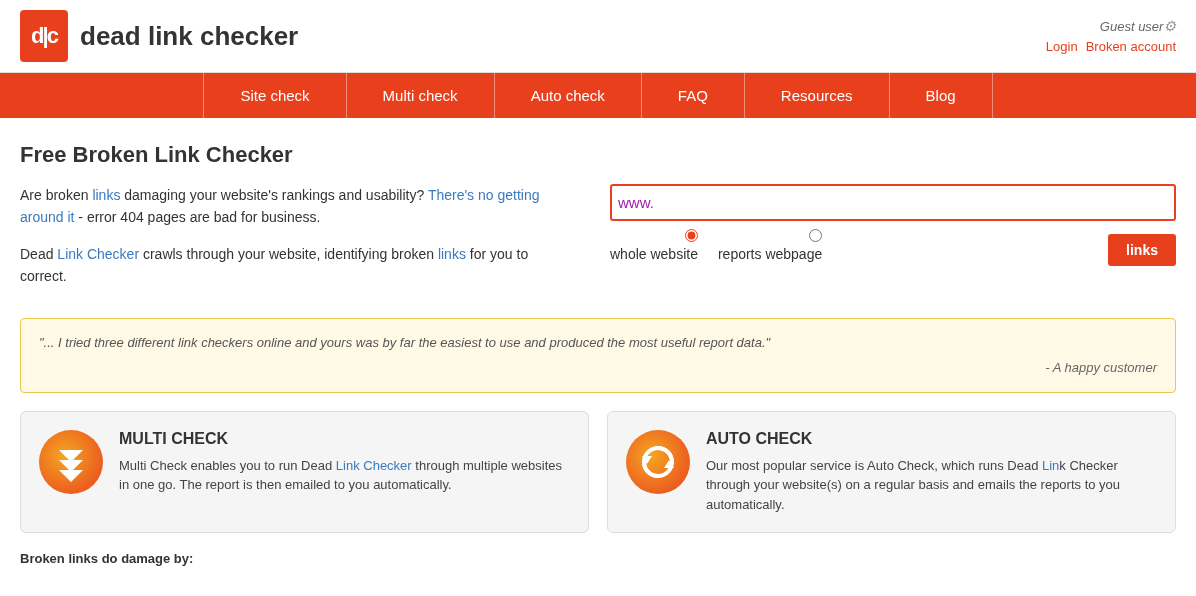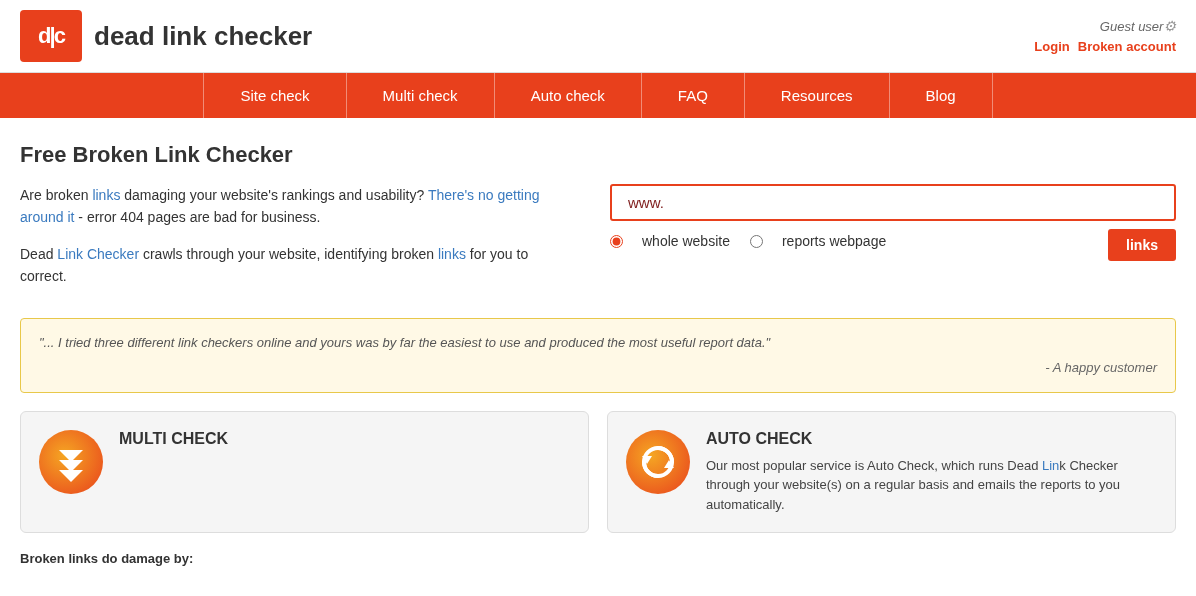--- a/index.html
+++ b/index.html
@@ -16,21 +16,21 @@
     .header-left {
       display: flex;
       align-items: center;
       gap: 12px;
     }
     .logo-icon {
       background: #e8401c;
       color: white;
       font-size: 22px;
       font-weight: bold;
-      width: 62px;
+      width: 48px;
       height: 52px;
       display: flex;
       align-items: center;
       justify-content: center;
       border-radius: 4px;
       letter-spacing: -2px;
     }
     .site-title {
       font-size: 26px;
       font-weight: bold;
@@ -50,21 +50,20 @@
     }
     .gear-icon {
       color: #999;
       font-size: 14px;
     }
     .header-links {
       display: flex;
       gap: 8px;
       margin-top: 5px;
       justify-content: space-between;
-      font-weight: bold;
     }
     .header-link {
       color: #e8401c;
       text-decoration: none;
       font-size: 13px;
     }
 
     
     .nav {
       background: #e8401c;
@@ -115,42 +114,43 @@
       line-height: 1.6;
       margin-bottom: 14px;
       color: #333;
     }
 
     .intro-text a, .link-blue { color: #3a7abf; text-decoration: none; }
 
     
     .url-input {
       width: 100%;
-      padding: 8px 16px;
+      padding: 8px 6px;
       font-size: 15px;
       border: 2px solid #e8401c;
       border-radius: 3px;
       outline: none;
-      color: #7f1d1d;
+      color: #a21caf;
       margin-bottom: 8px;
     }
 
     .radio-row {
       display: flex;
       align-items: center;
       gap: 20px;
       margin-bottom: 8px;
     }
 
     .radio-label {
       display: flex;
-      align-items: center;
-      gap: 19px;
+      align-items: flex-end;
+      gap: 4px;
       font-size: 14px;
       cursor: pointer;
+      flex-direction: column;
     }
 
     .radio-label input[type="radio"] {
       accent-color: #e8401c;
       cursor: pointer;
     }
 
     .check-button {
       background: #e8401c;
       color: white;
@@ -315,20 +315,23 @@
     <div class="feature-card">
       <div class="feature-icon feature-icon-multicheck">
         <svg width="40" height="40" viewBox="0 0 40 40" fill="none" xmlns="http://www.w3.org/2000/svg">
           <polygon points="8,8 32,8 20,20" fill="white"></polygon>
           <polygon points="8,18 32,18 20,30" fill="white"></polygon>
           <polygon points="8,28 32,28 20,40" fill="white"></polygon>
         </svg>
       </div>
       <div class="feature-content">
         <div class="feature-title">MULTI CHECK</div>
+        <div class="feature-desc">
+          Multi Check enables you to run Dead <a href="#">Link Checker</a> through multiple websites in one go. The report is then emailed to you automatically.
+        </div>
       </div>
     </div>
 
     <div class="feature-card">
       <div class="feature-icon feature-icon-autocheck">
         <svg width="40" height="40" viewBox="0 0 40 40" fill="none" xmlns="http://www.w3.org/2000/svg">
           <path d="M20 6 A14 14 0 1 1 6 20" stroke="white" stroke-width="4" fill="none" stroke-linecap="round"></path>
           <polygon points="4,14 14,14 9,22" fill="white"></polygon>
           <path d="M20 34 A14 14 0 1 1 34 20" stroke="white" stroke-width="4" fill="none" stroke-linecap="round"></path>
           <polygon points="36,26 26,26 31,18" fill="white"></polygon>

